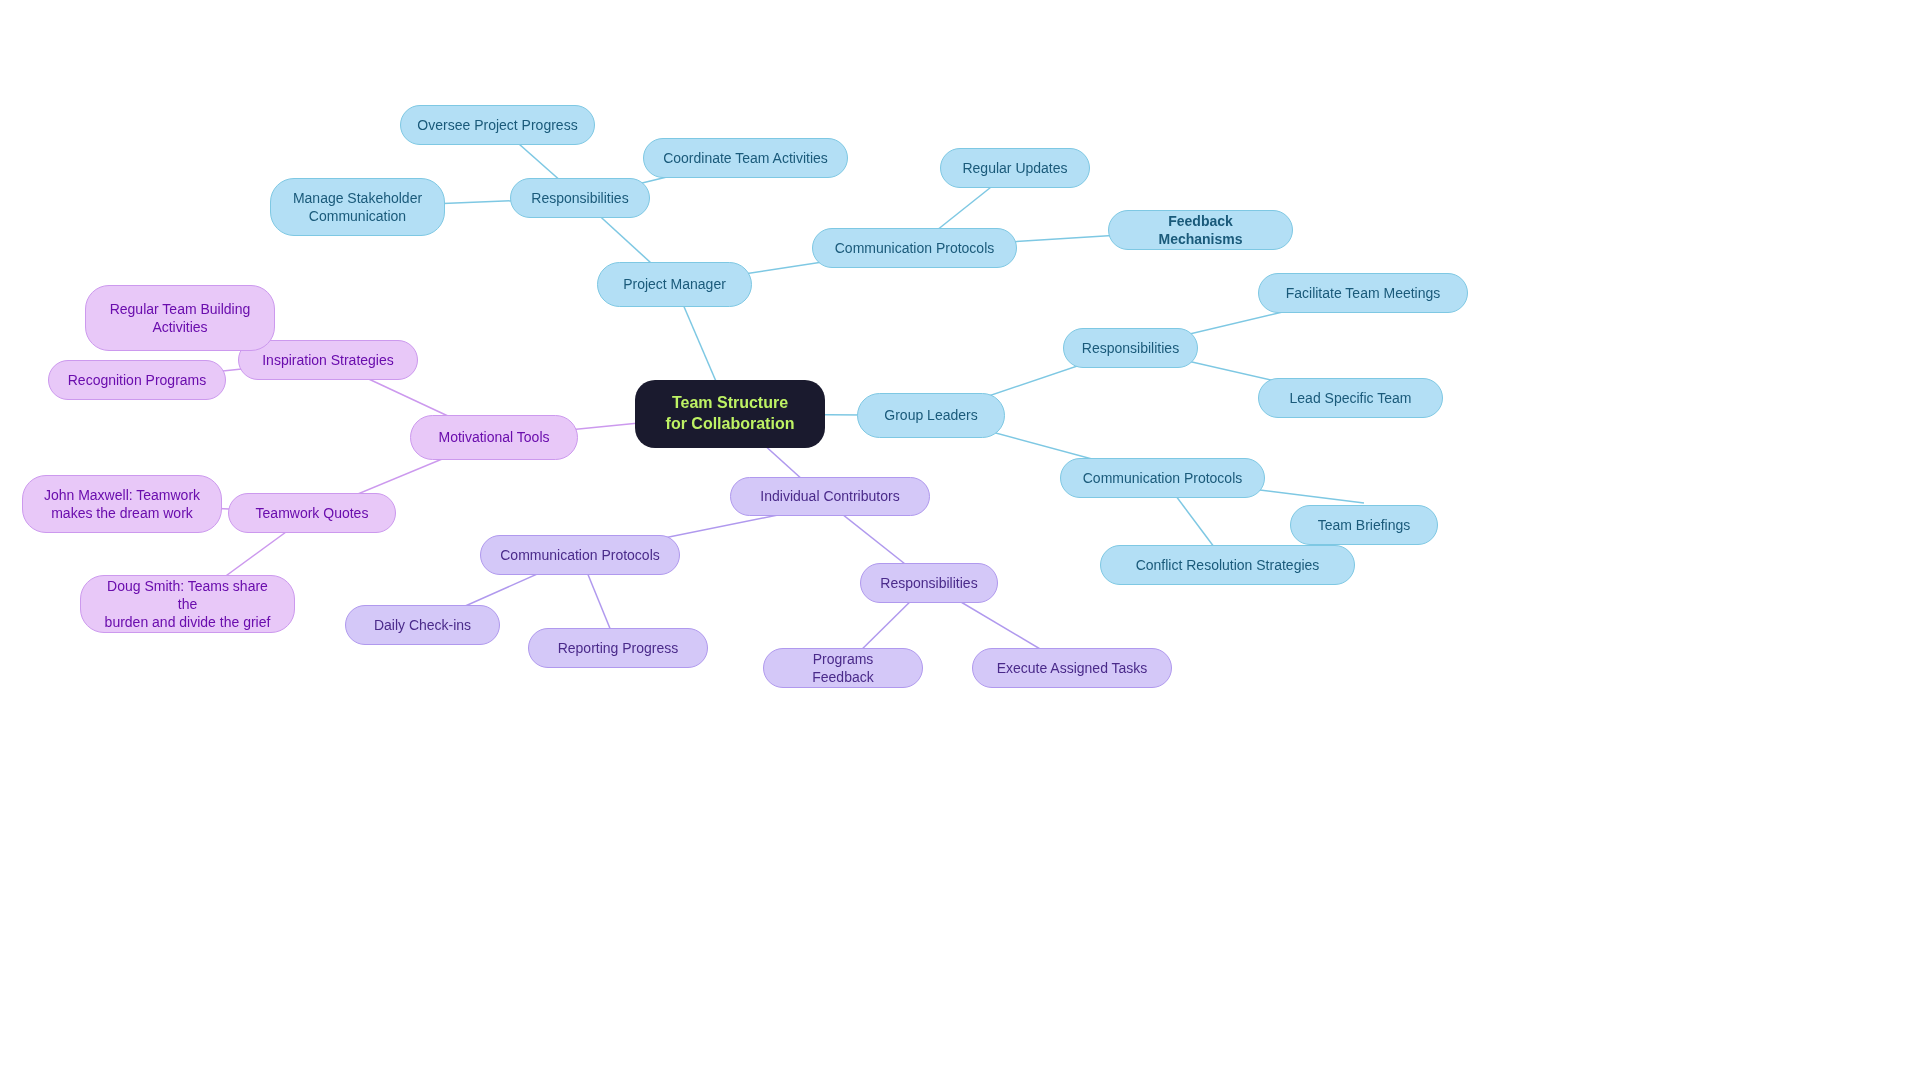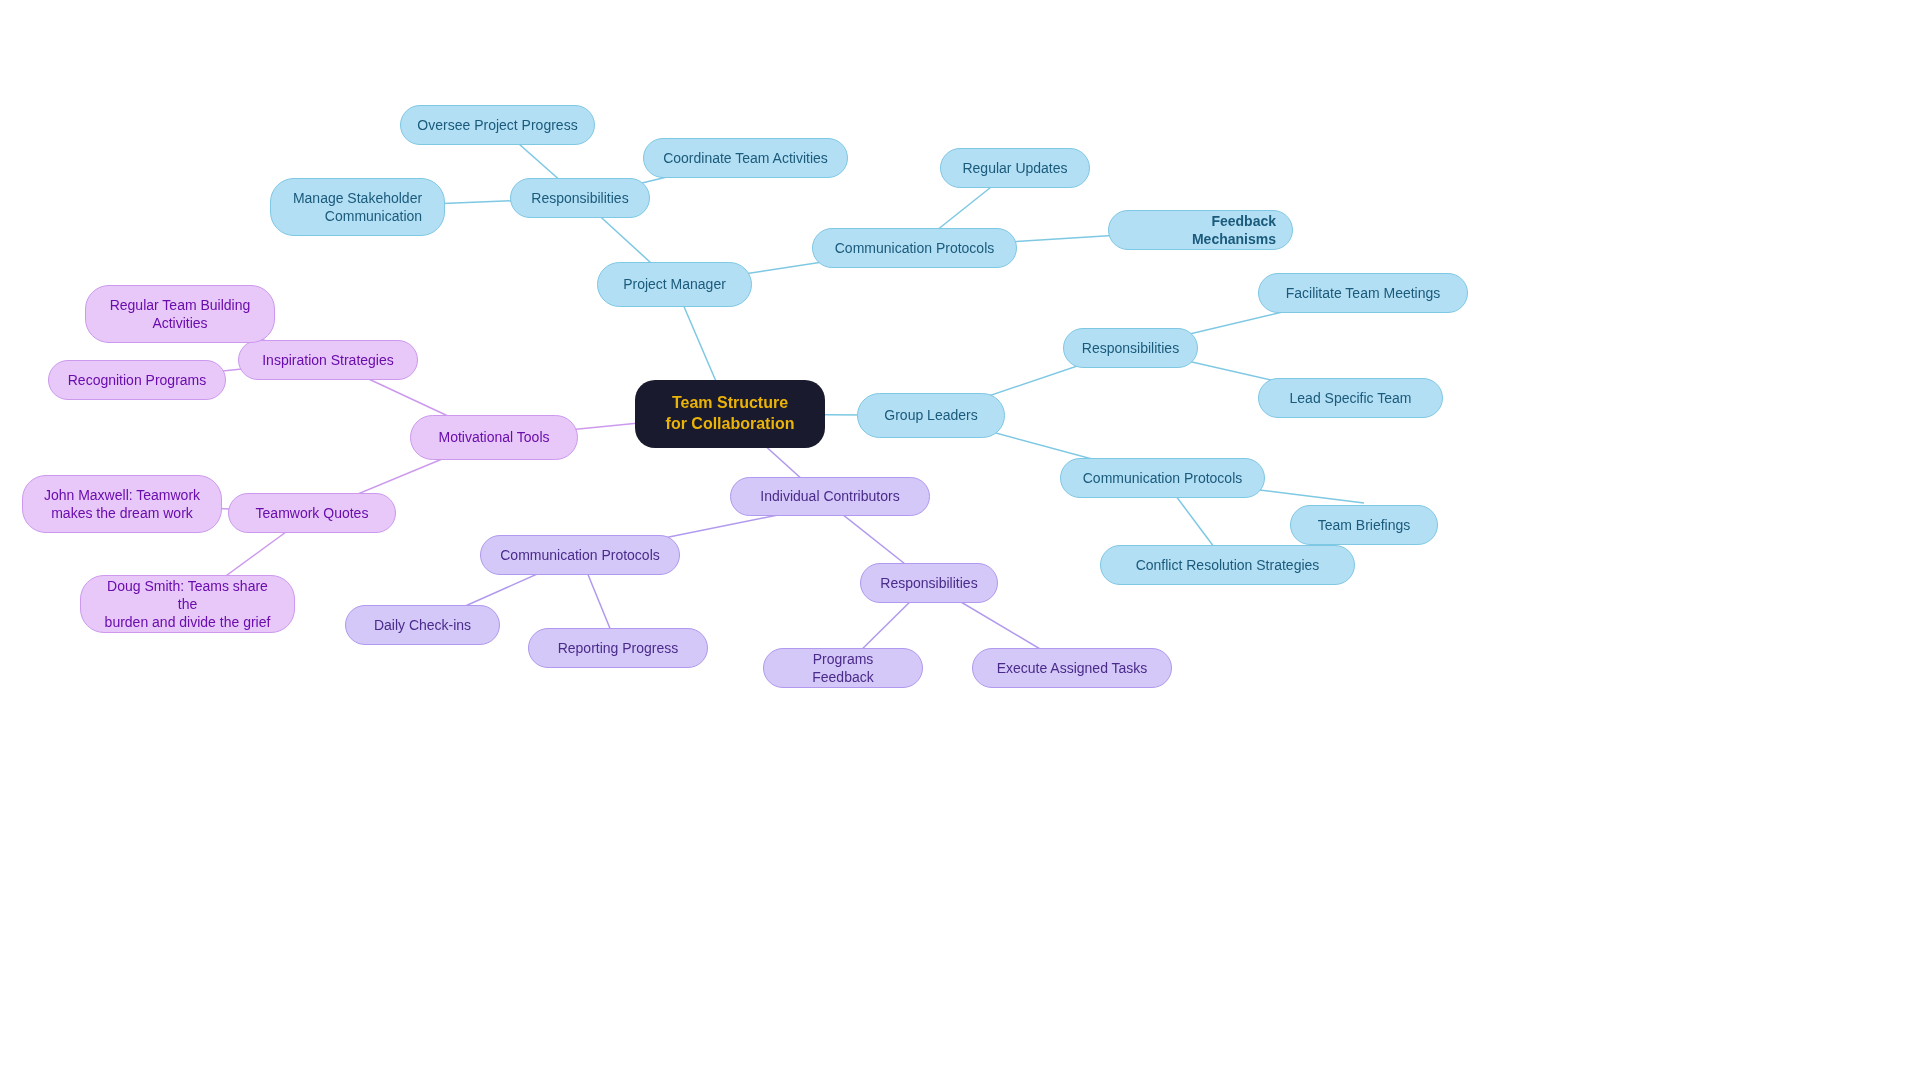--- a/index.html
+++ b/index.html
@@ -28,31 +28,30 @@
       text-align: center;
       font-size: 14px;
       font-weight: 400;
       line-height: 1.3;
       z-index: 1;
       padding: 10px 16px;
       cursor: pointer;
     }
     .node-center {
       background: #1a1a2e;
-      color: #eab308;
+      color: #bef264;
       font-size: 16px;
       font-weight: 600;
       border-radius: 20px;
       padding: 18px 28px;
     }
     .node-blue {
       background: #b3dff5;
       color: #1a5a7a;
       border: 1.5px solid #7ec8e3;
-      text-align: right;
     }
     .node-purple {
       background: #e8c8f8;
       color: #6a0dad;
       border: 1.5px solid #cc99ee;
     }
     .node-lavender {
       background: #d4c8f8;
       color: #4a2a8a;
       border: 1.5px solid #b099ee;
@@ -166,21 +165,21 @@
 <div class="node node-lavender" style="left:972px; top:648px; width:200px; height:40px;">
   <span>Execute Assigned Tasks</span>
 </div>
 
 <div class="node node-purple" style="left:410px; top:415px; width:168px; height:45px;">
   <span>Motivational Tools</span>
 </div>
 <div class="node node-purple" style="left:238px; top:340px; width:180px; height:40px;">
   <span>Inspiration Strategies</span>
 </div>
-<div class="node node-purple" style="left:85px; top:285px; width:190px; height:58px;align-items:flex-end;">
+<div class="node node-purple" style="left:85px; top:285px; width:190px; height:66px;">
   <span>Regular Team Building<br>Activities</span>
 </div>
 <div class="node node-purple" style="left:48px; top:360px; width:178px; height:40px;">
   <span>Recognition Programs</span>
 </div>
 <div class="node node-purple" style="left:228px; top:493px; width:168px; height:40px;">
   <span>Teamwork Quotes</span>
 </div>
 <div class="node node-purple" style="left:22px; top:475px; width:200px; height:58px;">
   <span>John Maxwell: Teamwork<br>makes the dream work</span>

